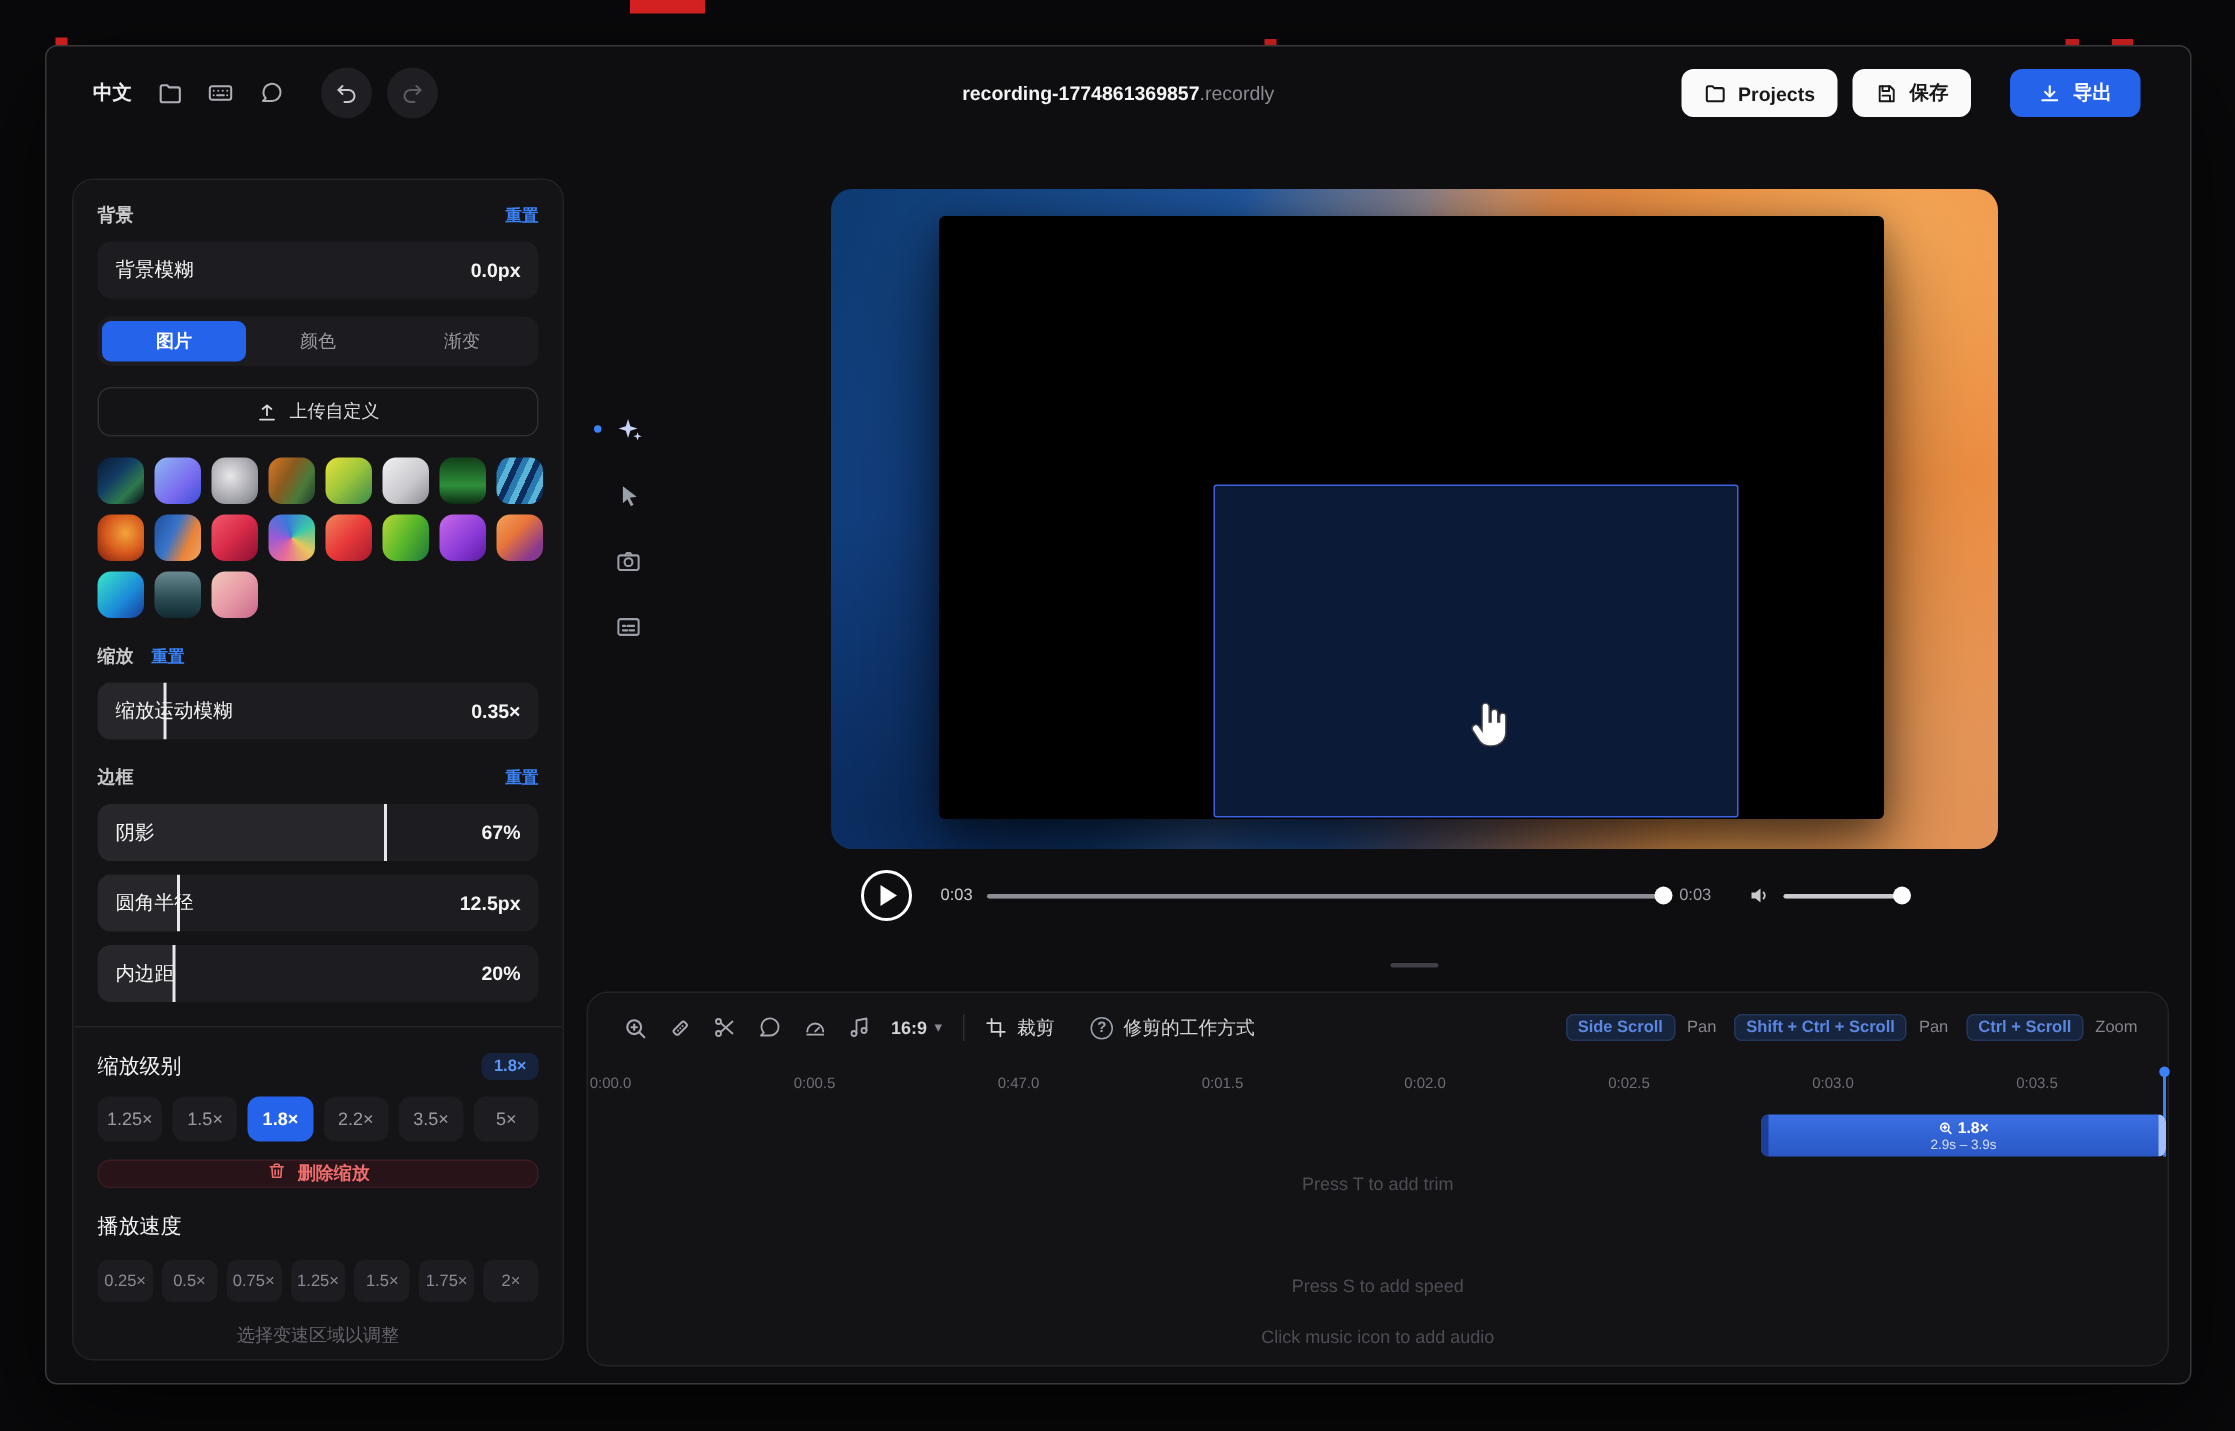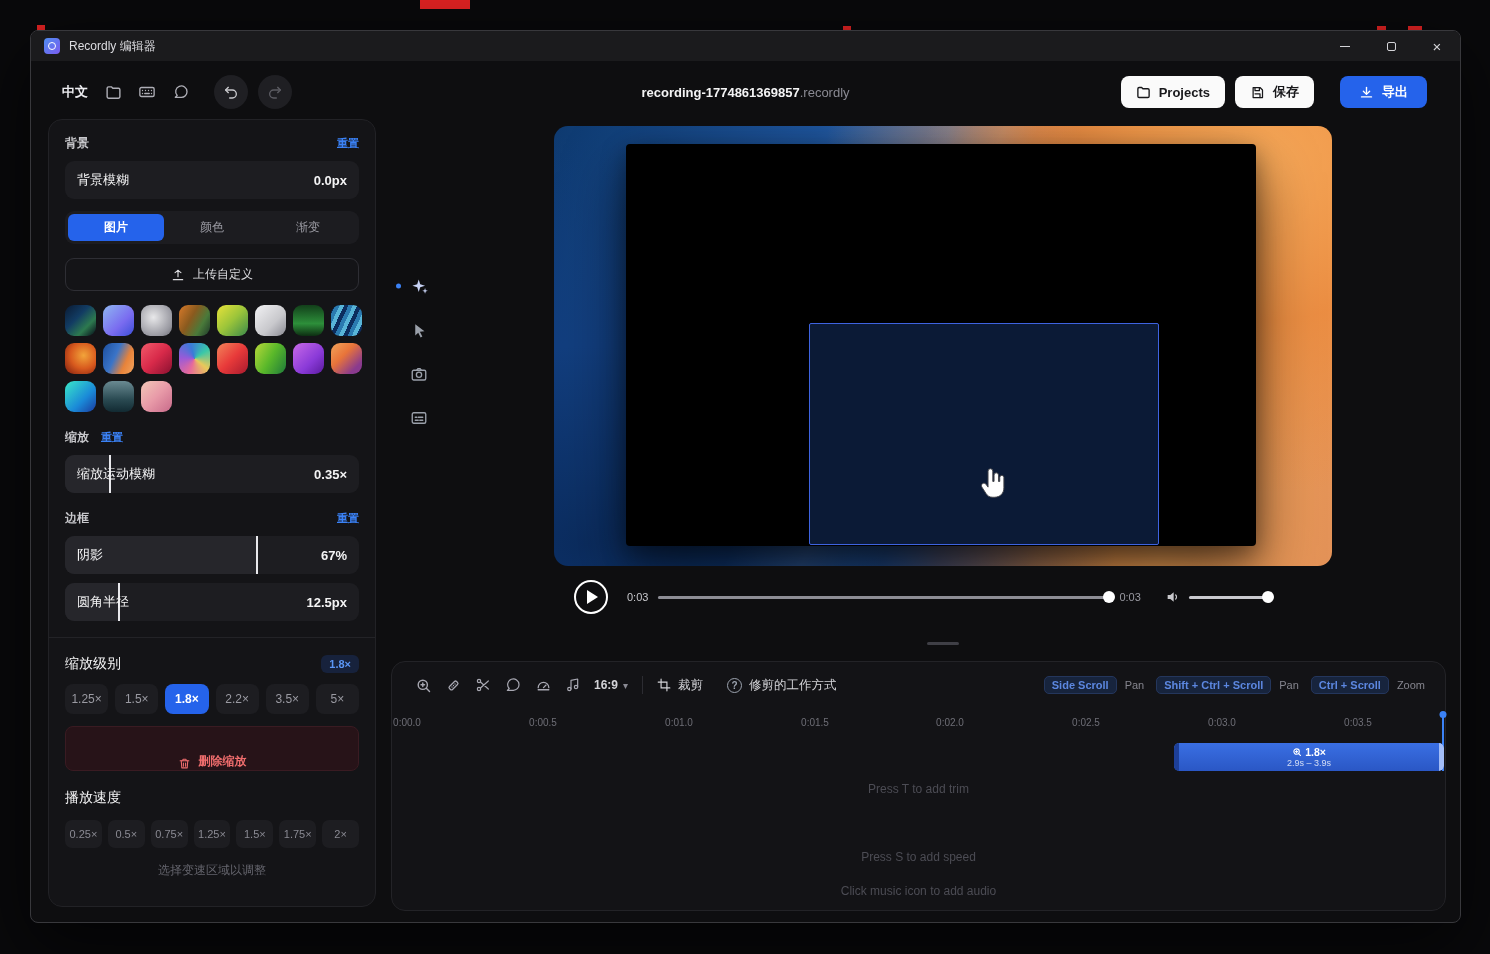--- a/index.html
+++ b/index.html
@@ -52,21 +52,21 @@
   .tab.active{background:#2563eb;color:#fff;font-weight:700}
   .upload-btn{height:33px;border:1px solid #2e2e34;border-radius:9px;display:flex;align-items:center;justify-content:center;gap:8px;font-size:12px;color:#dcdce0;margin-top:14px}
   .thumbs{display:grid;grid-template-columns:repeat(8,31px);gap:7px;margin-top:14px}
   .thumb{width:31px;height:31px;border-radius:9px}
   .sec{margin-top:17px}
   .title-lg{font-size:14px;font-weight:400;color:#f4f4f5}
   .zoom-badge{background:rgba(37,99,235,.18);color:#5b96f5;font-size:11px;font-weight:700;padding:3px 8px;border-radius:6px}
   .zoom-btns{display:flex;gap:7px;margin-top:11px}
   .zbtn{flex:1;height:30px;background:#1d1d21;border-radius:8px;display:flex;align-items:center;justify-content:center;font-size:12px;color:#9a9aa2}
   .zbtn.active{background:#2563eb;color:#fff;font-weight:700}
-  .delete-btn{height:45px;background:#271318;border:1px solid #3a1b22;border-radius:8px;display:flex;align-items:flex-end;justify-content:center;gap:8px;color:#ef6d6d;font-size:12px;font-weight:600;margin-top:12px}
+  .delete-btn{height:19px;background:#271318;border:1px solid #3a1b22;border-radius:8px;display:flex;align-items:flex-start;justify-content:center;gap:8px;color:#ef6d6d;font-size:12px;font-weight:600;margin-top:12px}
   .divider{height:1px;background:#232327;margin:16px -16px 0}
   .speed-btns{display:flex;gap:6px;margin-top:13px}
   .sbtn{flex:1;height:28px;background:#1d1d21;border-radius:7px;display:flex;align-items:center;justify-content:center;font-size:11px;color:#8a8a93}
   .speed-hint{text-align:center;font-size:12px;color:#64646c;margin-top:14px}
 
   
   .toolstrip{position:absolute;left:368px;top:238px;width:40px;display:flex;flex-direction:column;gap:10px;align-items:center}
   .tool{width:34px;height:34px;display:flex;align-items:center;justify-content:center;color:#9aa0aa;position:relative}
   .tool.active{color:#c7d2f5}
   .active-dot{position:absolute;left:-6px;top:50%;transform:translateY(-50%);width:5px;height:5px;border-radius:50%;background:#3b82f6}
@@ -123,35 +123,20 @@
 <body>
 
 <div class="artifact" style="left:420px;top:0;width:50px;height:9px"></div>
 <div class="artifact" style="left:37px;top:25px;width:8px;height:6px"></div>
 <div class="artifact" style="left:843px;top:26px;width:8px;height:6px"></div>
 <div class="artifact" style="left:1377px;top:26px;width:9px;height:6px"></div>
 <div class="artifact" style="left:1408px;top:26px;width:14px;height:6px"></div>
 
 <div class="window">
 
-  <div class="titlebar">
-    <span class="app-icon"></span>
-    <span class="tb-title">Recordly 编辑器</span>
-    <div class="win-controls">
-      <div class="win-btn">
-          <span class="min-glyph"></span>
-        </div>
-      <div class="win-btn">
-          <span class="max-glyph"></span>
-        </div>
-      <div class="win-btn">
-          <span class="close-glyph">×</span>
-        </div>
-    </div>
-  </div>
 
   <div class="header">
     <div class="h-left">
       <span class="lang-btn">中文</span>
       <span class="icon-btn">
         <svg width="17" height="17" viewBox="0 0 24 24" fill="none" stroke="currentColor" stroke-width="2" stroke-linecap="round" stroke-linejoin="round">
             <path d="M3 6a2 2 0 0 1 2-2h4l2 2h8a2 2 0 0 1 2 2v10a2 2 0 0 1-2 2H5a2 2 0 0 1-2-2z"></path>
           </svg>
       </span>
       <span class="icon-btn">
@@ -278,20 +263,26 @@
       <span class="thumb-line" style="left:65%"></span>
       <span class="lab">阴影</span>
       <span class="val">67%</span>
     </div>
     <div class="slider">
       <span class="fill" style="width:18%"></span>
       <span class="thumb-line" style="left:18%"></span>
       <span class="lab">圆角半径</span>
       <span class="val">12.5px</span>
     </div>
+    <div class="slider">
+      <span class="fill" style="width:17%"></span>
+      <span class="thumb-line" style="left:17%"></span>
+      <span class="lab">内边距</span>
+      <span class="val">20%</span>
+    </div>
 
     <div class="divider"></div>
 
     <div class="sec sec-head">
       <span class="title-lg">缩放级别</span>
       <span class="spacer"></span>
       <span class="zoom-badge">1.8×</span>
     </div>
     <div class="zoom-btns">
       <div class="zbtn">1.25×</div>
@@ -457,21 +448,21 @@
         <span class="kbd-badge">Shift + Ctrl + Scroll</span>
         <span class="kbd-action">Pan</span>
         <span class="kbd-badge">Ctrl + Scroll</span>
         <span class="kbd-action">Zoom</span>
       </span>
     </div>
 
     <div class="ruler">
       <span class="ruler-label" style="left:15px">0:00.0</span>
       <span class="ruler-label" style="left:151px">0:00.5</span>
-      <span class="ruler-label" style="left:287px">0:01.0</span>
+      <span class="ruler-label" style="left:287px">0:47.0</span>
       <span class="ruler-label" style="left:423px">0:01.5</span>
       <span class="ruler-label" style="left:558px">0:02.0</span>
       <span class="ruler-label" style="left:694px">0:02.5</span>
       <span class="ruler-label" style="left:830px">0:03.0</span>
       <span class="ruler-label" style="left:966px">0:03.5</span>
       <span class="playhead-dot"></span>
       <span class="playhead-line"></span>
     </div>
 
     <div class="zoom-seg">

